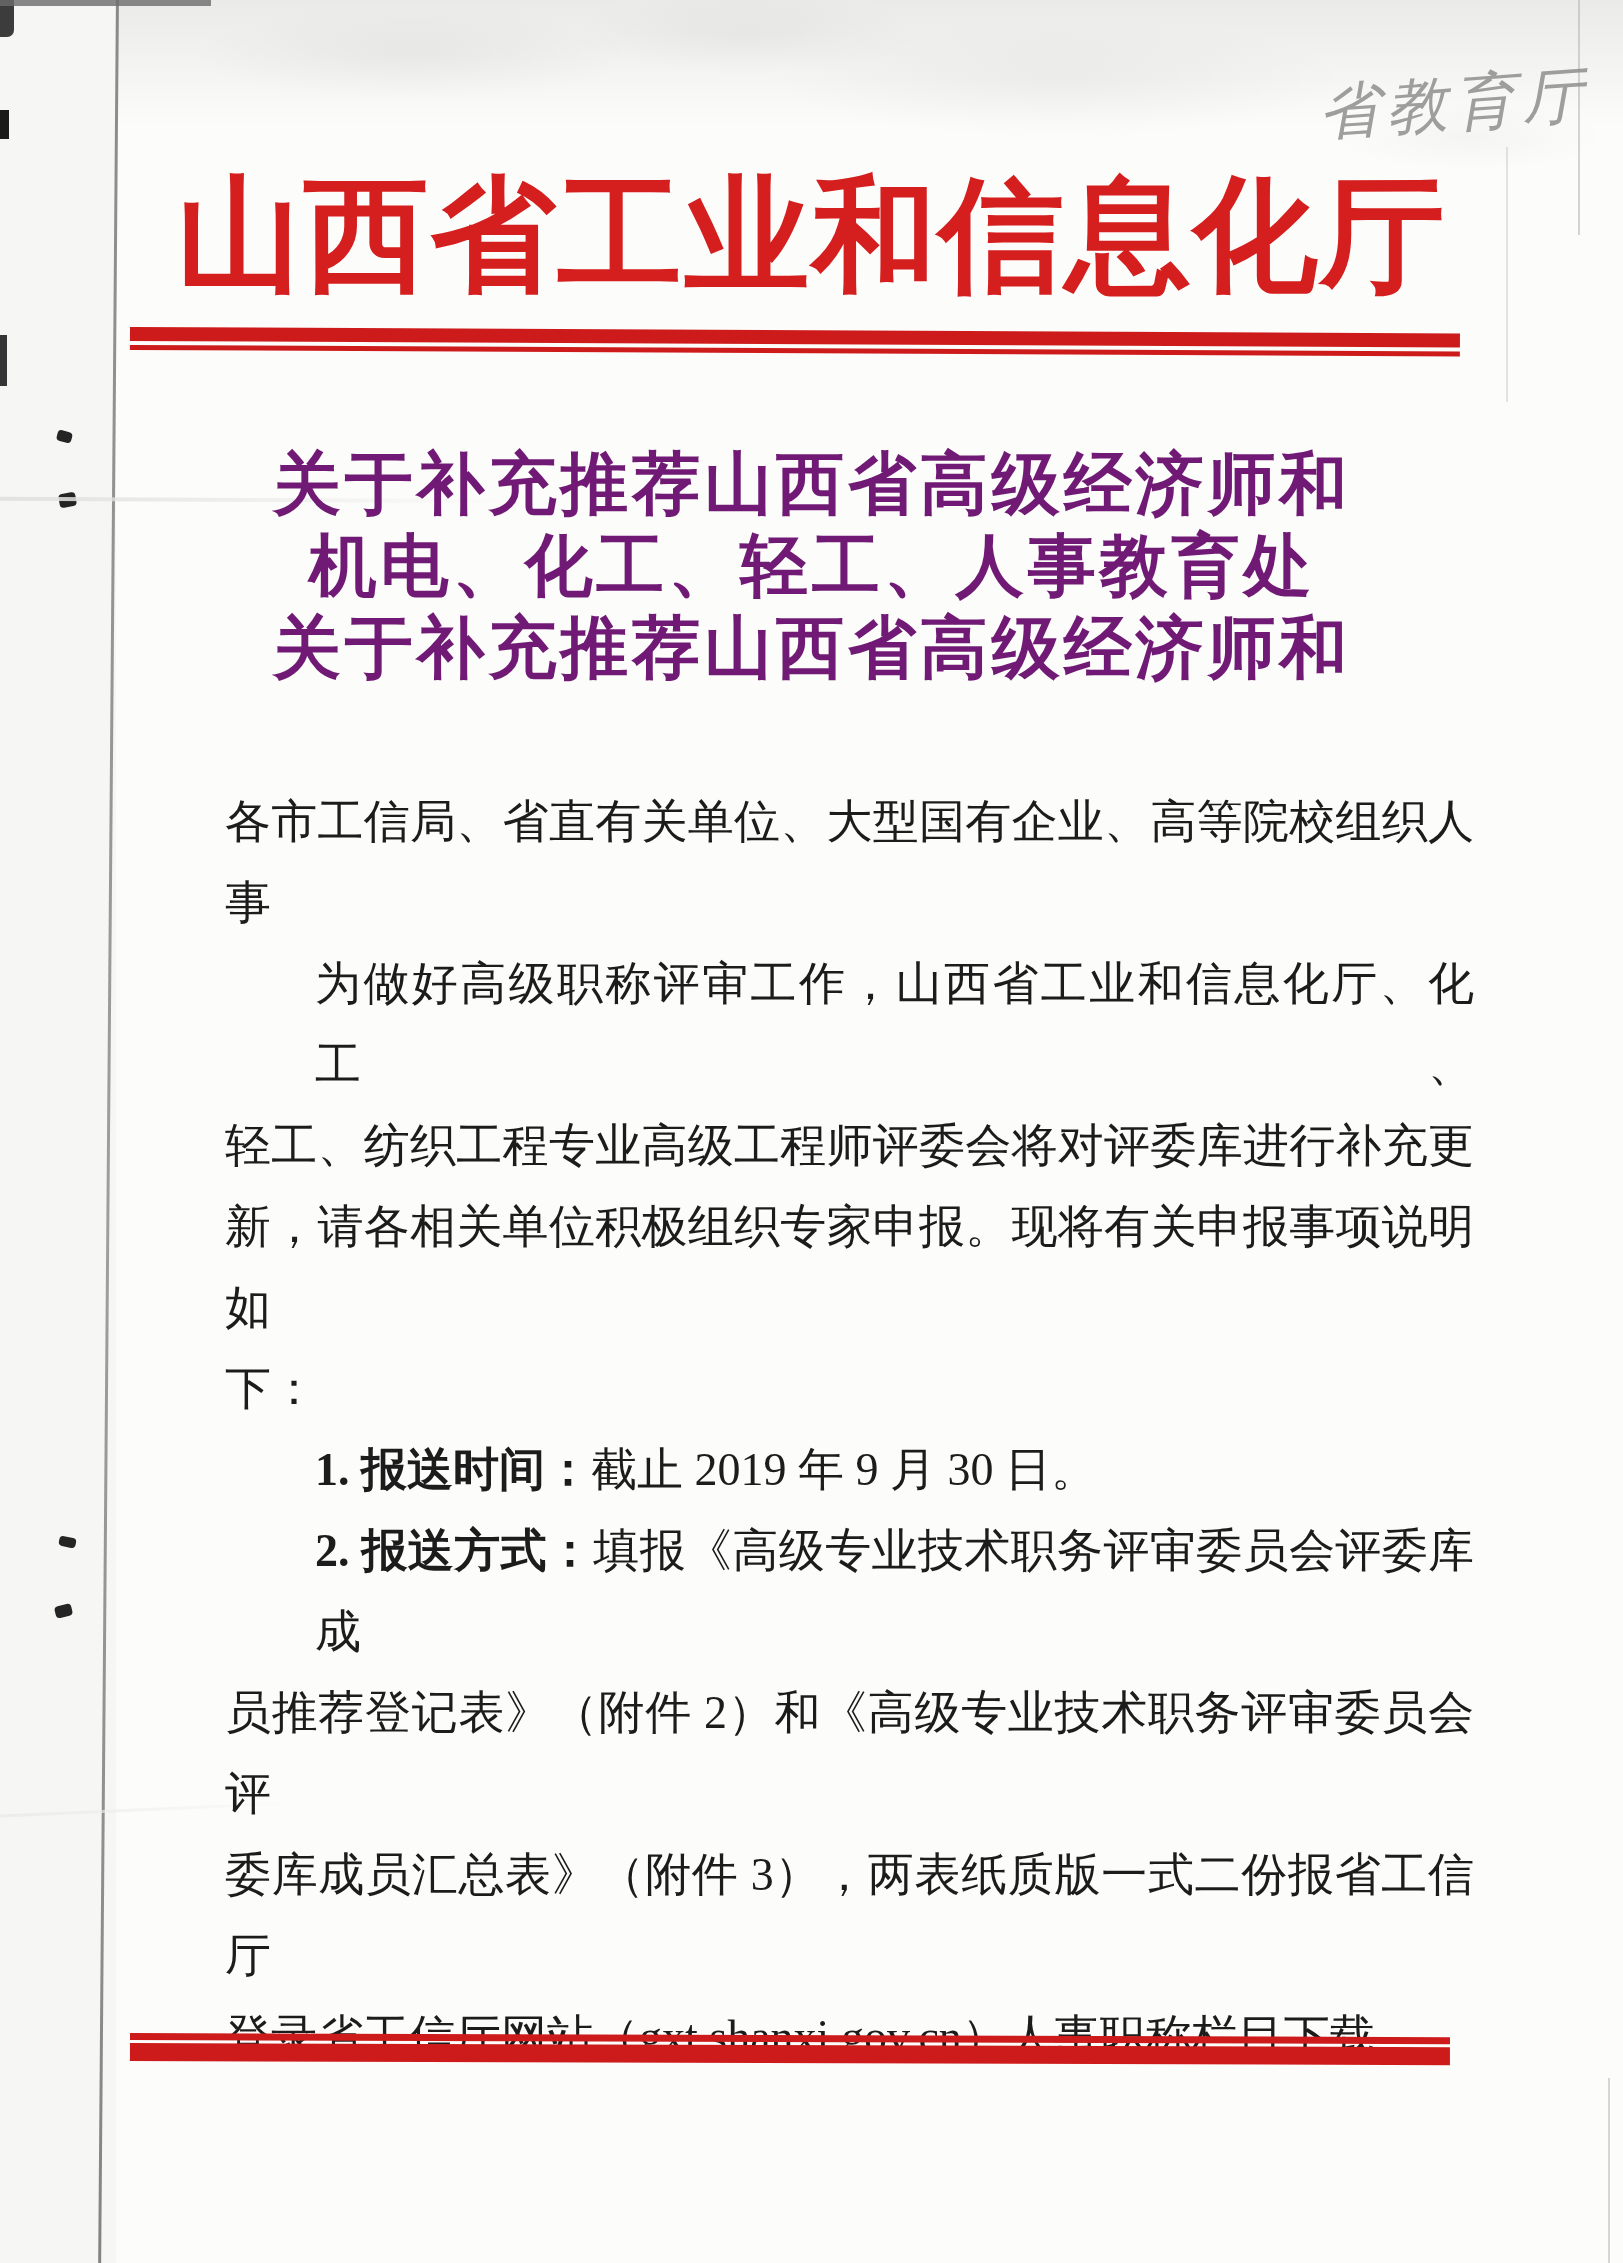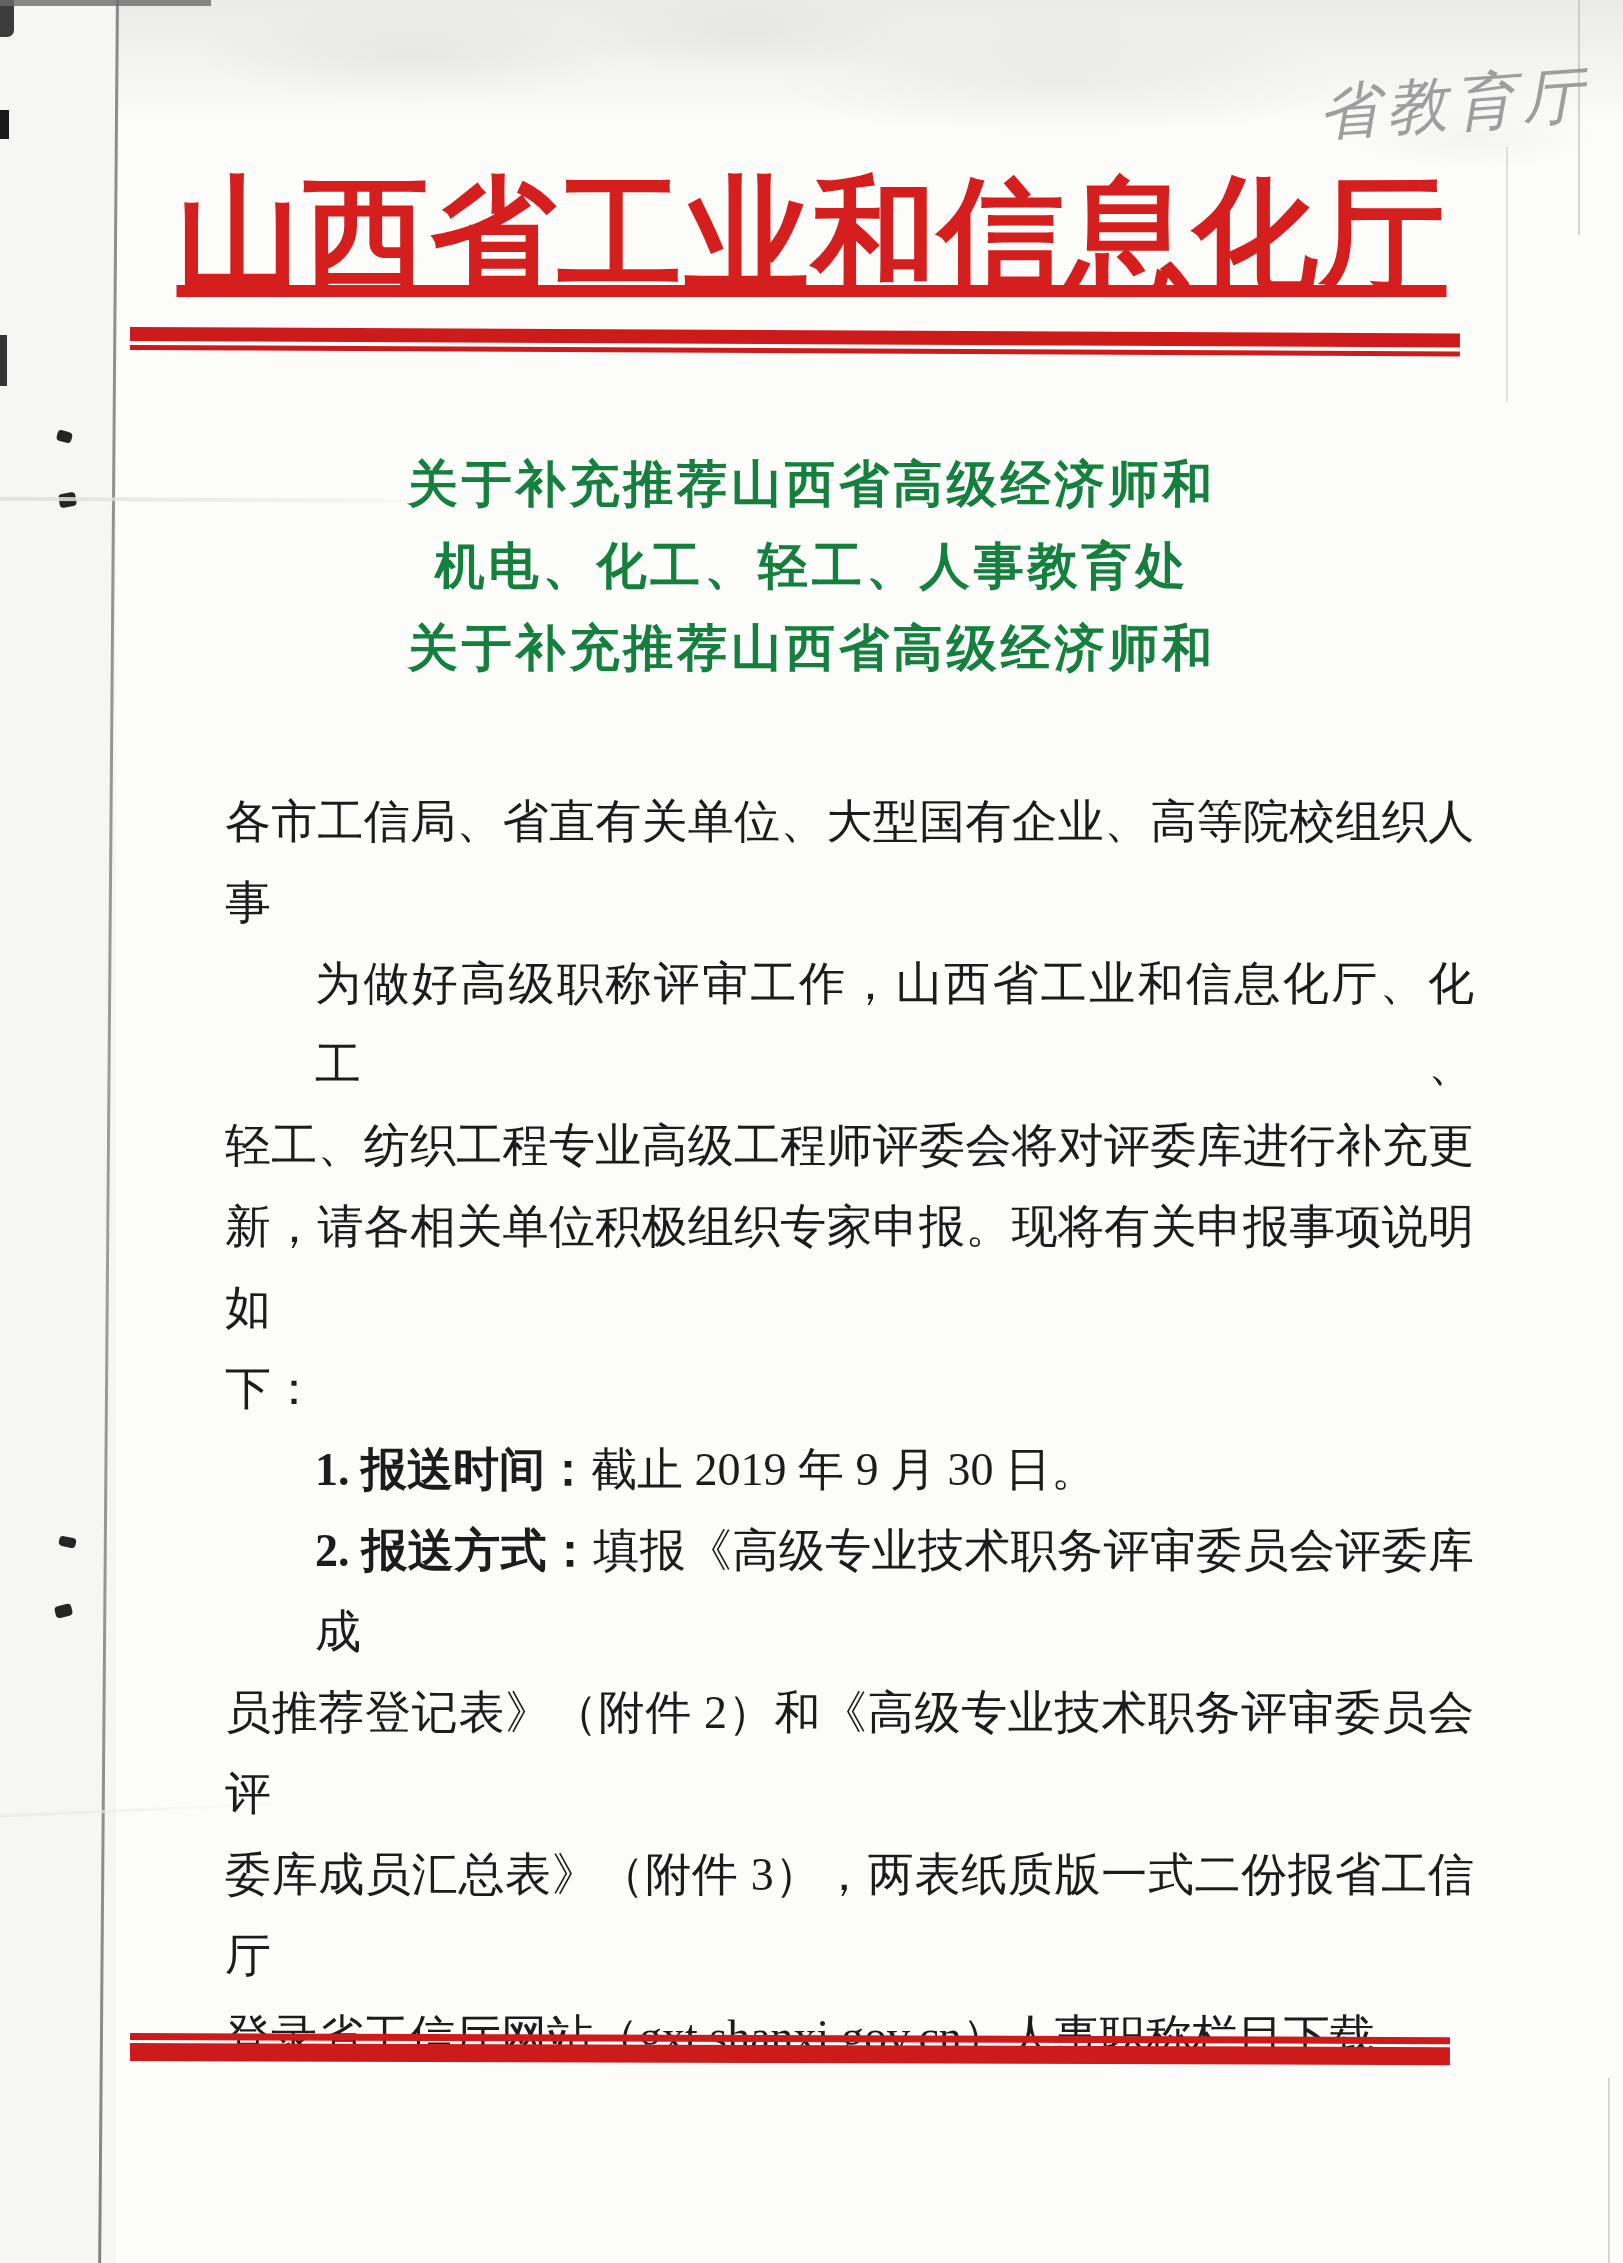--- a/index.html
+++ b/index.html
@@ -37,34 +37,34 @@
     background:linear-gradient(to right,#e2e2e1,rgba(226,226,225,0));transform:rotate(.3deg);}
   .crease-b{position:absolute;left:0;top:1808px;width:294px;height:2.9px;
     background:linear-gradient(to right,#ececeb,rgba(236,236,235,0));transform:rotate(-2.5deg);}
   
   .handwriting{position:absolute;left:1323px;top:61px;width:274px;
     font-size:61px;line-height:1.4;color:#8f8f8f;letter-spacing:6.9px;opacity:.85;
     transform:rotate(-4deg) skewX(-14deg);white-space:nowrap;}
   
   .agency{position:absolute;left:0;top:155px;width:100%;margin:0;
     text-align:center;font-size:125px;line-height:162px;font-weight:bold;
-    color:#d51e1e;letter-spacing:2px;white-space:nowrap;text-decoration:underline;}
+    color:#d51e1e;letter-spacing:2px;white-space:nowrap;}
   .rule{position:absolute;left:130px;width:1330px;transform-origin:left top;}
   .rule-top{top:327px;transform:rotate(0.28deg);}
   .rule-bottom{top:2033px;width:1320px;transform:rotate(0.18deg);}
   .bar-thick{height:13.7px;background:#cd1b1b;}
   .bar-thin{height:5.9px;background:#cd1b1b;}
   .bar-gap{height:3.9px;}
   .rule-bottom .bar-thin{height:6.9px;}
   .rule-bottom .bar-gap{height:2.9px;}
   .rule-bottom .bar-thick{height:18.6px;}
   
   .doc-title{position:absolute;left:160px;top:443px;width:1304px;
-    text-align:center;font-weight:bold;font-size:50px;line-height:82px;
-    color:#15803d;letter-spacing:3.9px;}
+    text-align:center;font-weight:bold;font-size:68px;line-height:82px;
+    color:#701a75;letter-spacing:3.9px;}
   
   .body-text{position:absolute;left:225px;top:781px;width:1249px;
     font-size:46px;line-height:81px;color:#1c1c1c;}
   .line{text-align:justify;}
   .line.full{text-align-last:justify;}
   .line.indent{padding-left:90px;}
   .line b{font-weight:bold;}
 </style>
 </head>
 <body>

